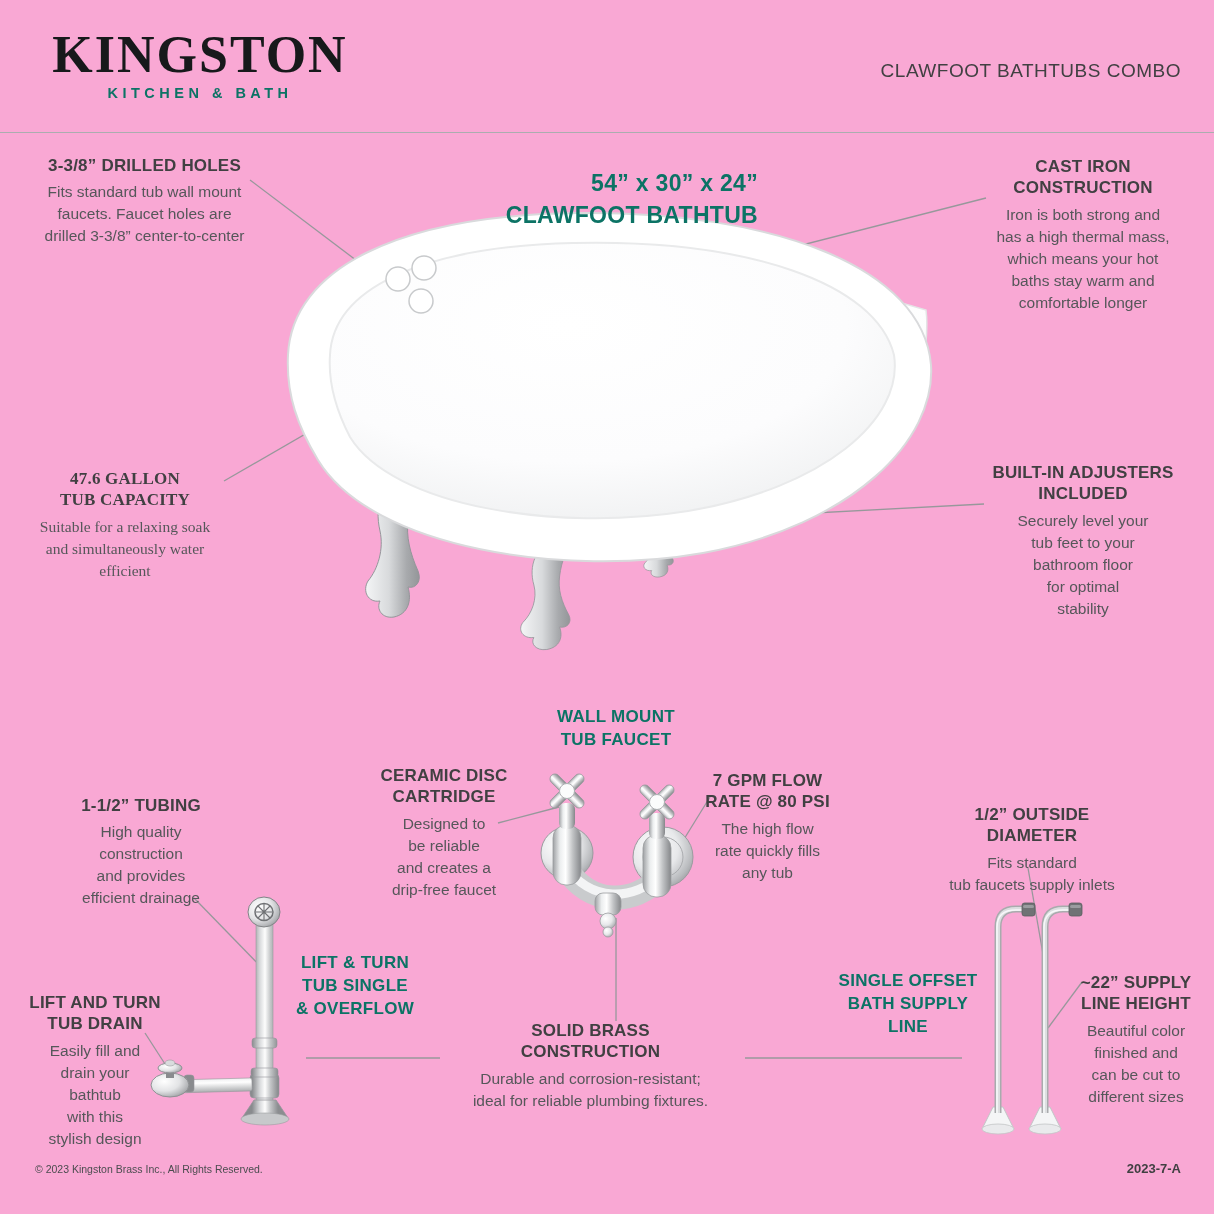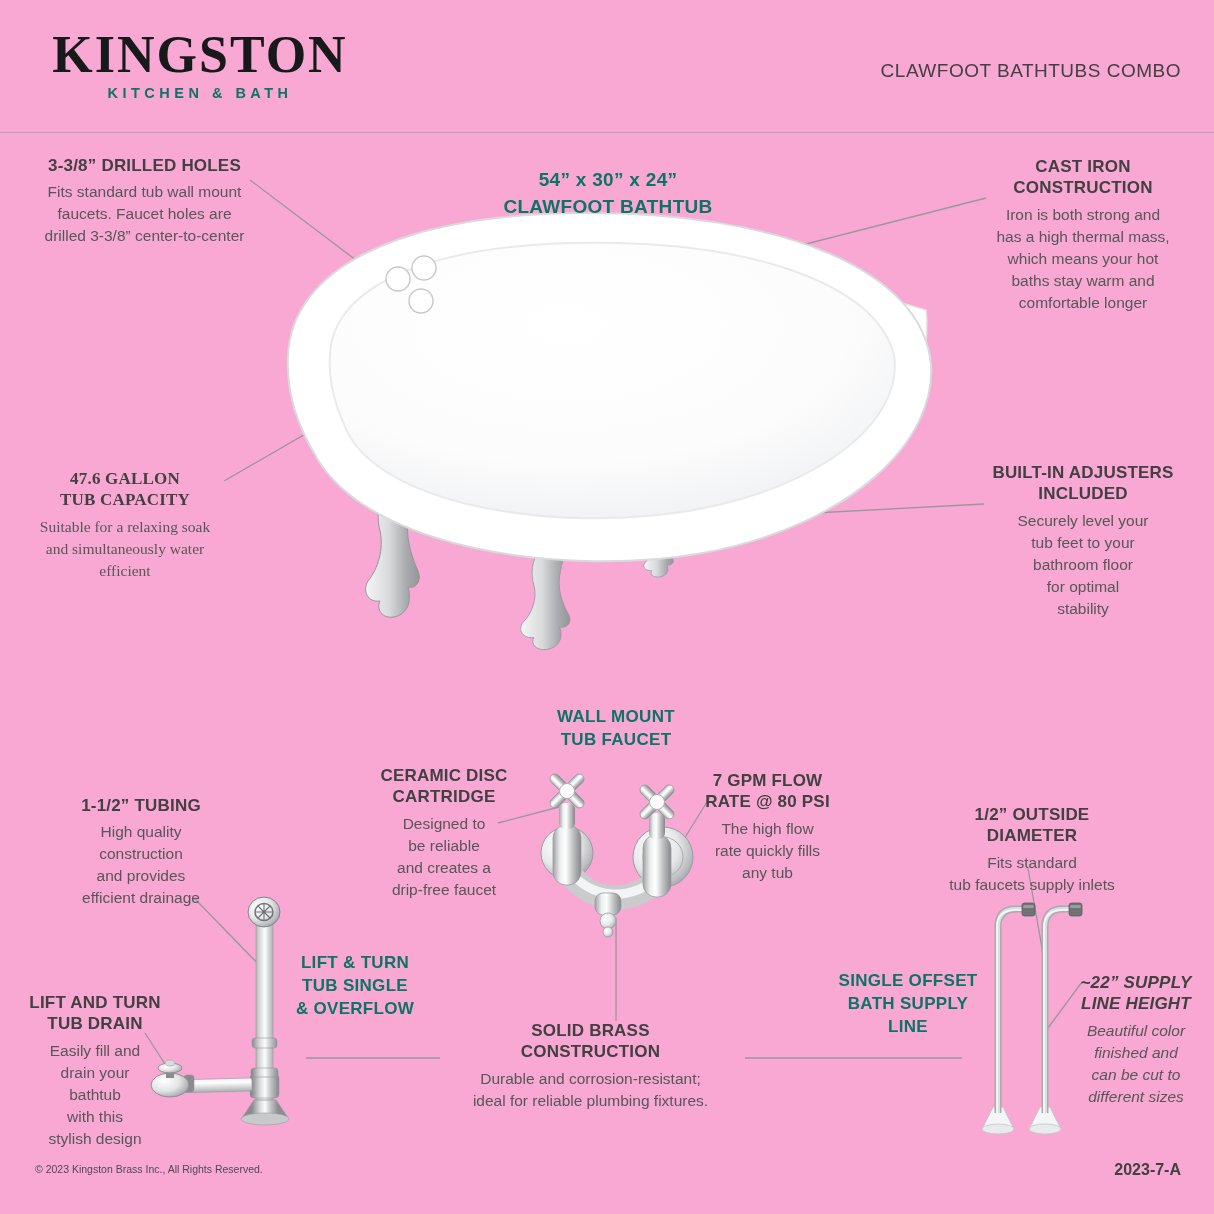--- a/index.html
+++ b/index.html
@@ -12,48 +12,48 @@
   .brand-tagline{margin-top:2px;font-size:14.5px;font-weight:bold;letter-spacing:4.5px;
                  color:var(--teal);white-space:nowrap;}
   .page-title{position:absolute;right:33px;top:60px;font-size:19px;font-weight:normal;
               letter-spacing:.5px;color:var(--title);white-space:nowrap;}
   .header-divider{position:absolute;left:0;top:132px;width:1214px;height:1px;background:var(--divider);}
   
   .callout{position:absolute;text-align:center;}
   .c-title{font-size:17px;font-weight:bold;color:var(--title);line-height:1.25;letter-spacing:.2px;}
   .c-body{font-size:15.5px;color:var(--body);line-height:1.42;margin-top:5px;}
   .teal-h{font-size:17px;font-weight:bold;color:var(--teal);line-height:1.35;letter-spacing:.3px;}
-  .big{font-size:19px;line-height:1.4;}
+  .big{font-size:23px;line-height:1.4;text-align:right;}
   .ln{display:block;}
   
   .co-holes{left:22px;top:155px;width:245px;}
   .co-tubtitle{left:458px;top:167px;width:300px;}
   .co-iron{left:985px;top:156px;width:196px;}
   .co-cap{left:15px;top:468px;width:220px;font-family:Liberation Serif, serif;}
   .co-adj{left:986px;top:462px;width:194px;}
   .co-wallmount{left:516px;top:706px;width:200px;}
   .co-ceramic{left:380px;top:765px;width:128px;}
   .co-gpm{left:690px;top:770px;width:155px;}
   .co-tubing{left:72px;top:795px;width:138px;}
   .co-waste{left:286px;top:952px;width:138px;}
   .co-drain{left:25px;top:992px;width:140px;}
   .co-brass{left:438px;top:1020px;width:305px;}
   .co-supply{left:836px;top:970px;width:144px;}
   .co-od{left:933px;top:804px;width:198px;}
-  .co-height{left:1066px;top:972px;width:140px;font-style:italic;}
+  .co-height{left:1066px;top:972px;width:140px;}
   
   .illus{position:absolute;}
   .i-tub{left:278px;top:205px;width:660px;height:450px;}
   .i-faucet{left:505px;top:755px;width:215px;height:185px;}
   .i-drain{left:130px;top:872px;width:180px;height:268px;}
   .i-supply{left:973px;top:885px;width:122px;height:250px;}
   .lines-overlay{position:absolute;left:0;top:0;width:1214px;height:1214px;pointer-events:none;}
   
   .footer-copy{position:absolute;left:35px;top:1163px;font-size:10.5px;color:#4b4c4f;}
-  .footer-code{position:absolute;right:33px;top:1161px;font-size:16px;font-weight:bold;color:var(--title);}
+  .footer-code{position:absolute;right:33px;top:1161px;font-size:13px;font-weight:bold;color:var(--title);}
 </style>
 </head>
 <body>
 
 <div id="page">
 
   <div class="brand">
     <div class="brand-name">KINGSTON</div>
     <div class="brand-tagline">KITCHEN &amp; BATH</div>
   </div>

